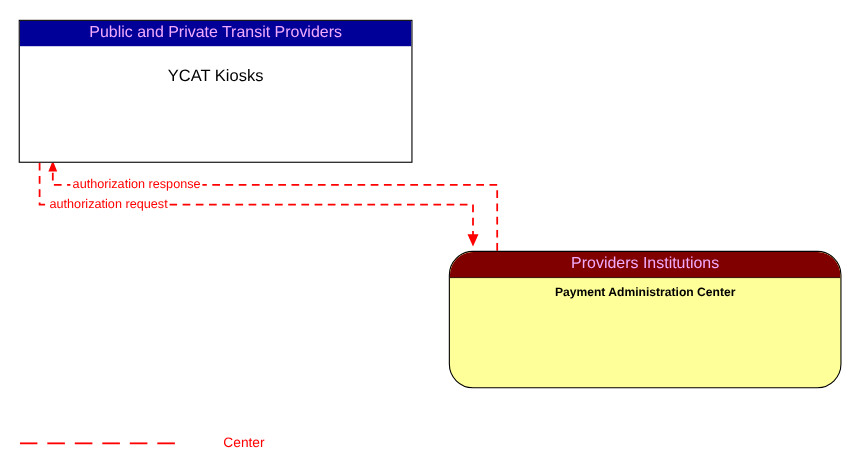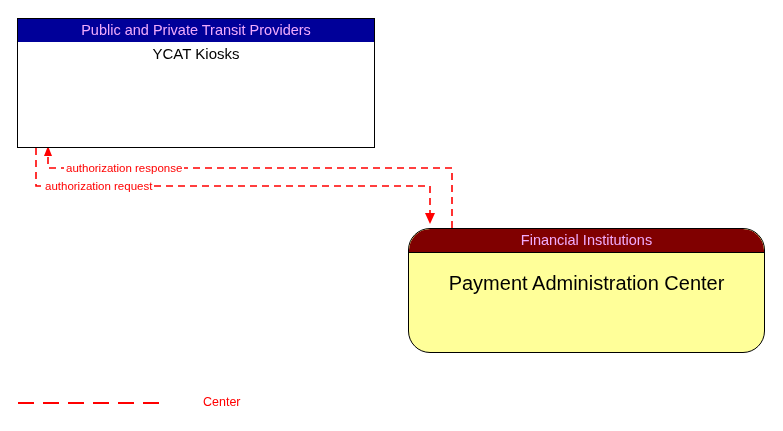--- a/index.html
+++ b/index.html
@@ -36,21 +36,21 @@
     font-size: 14.5px;
     line-height: 22px;
     height: 23px;
     color: #f0abfc;
     white-space: nowrap;
   }
   .entity-box .entity-title {
     text-align: center;
     font-size: 15px;
     line-height: 20px;
-    padding-top: 2px;
+    padding-top: 18px;
     color: #000000;
     white-space: nowrap;
   }
 
   
   #box-ycat-kiosks {
     left: 17px;
     top: 18px;
     width: 358px;
     height: 130px;
@@ -71,22 +71,23 @@
   }
   #box-payment-administration-center .stereotype-bar {
     background: #800000;
     border-top-left-radius: 21px;
     border-top-right-radius: 21px;
     border-bottom: 1px solid #000000;
     height: 24px;
     line-height: 23px;
   }
   #box-payment-administration-center .entity-title {
-    font-size: 20px;
-    padding-top: 20px;
+    font-size: 11px;
+    padding-top: 3px;
+    font-weight: bold;
   }
 
   
   #flow-layer {
     position: absolute;
     left: 0; top: 0;
     width: 783px;
     height: 431px;
     pointer-events: none;
   }
@@ -152,21 +153,21 @@
       <polygon points="430,224 425,213 435,213" fill="#ff0000" stroke="none"></polygon>
     </g>
   </svg>
 
   <div class="entity-box" id="box-ycat-kiosks">
     <div class="stereotype-bar">Public and Private Transit Providers</div>
     <div class="entity-title">YCAT Kiosks</div>
   </div>
 
   <div class="entity-box" id="box-payment-administration-center">
-    <div class="stereotype-bar">Financial Institutions</div>
+    <div class="stereotype-bar">Providers Institutions</div>
     <div class="entity-title">Payment Administration Center</div>
   </div>
 
   <div class="flow-label" id="flow-label-authorization-request">authorization request</div>
 
   <div class="flow-label" id="flow-label-authorization-response">authorization response</div>
 
   <div id="legend">
     <svg id="legend-swatch-planned" width="150" height="2" viewBox="0 0 150 2" xmlns="http://www.w3.org/2000/svg">
       <line x1="0" y1="1" x2="150" y2="1" stroke="#ff0000" stroke-width="2" stroke-dasharray="16,9"></line>

